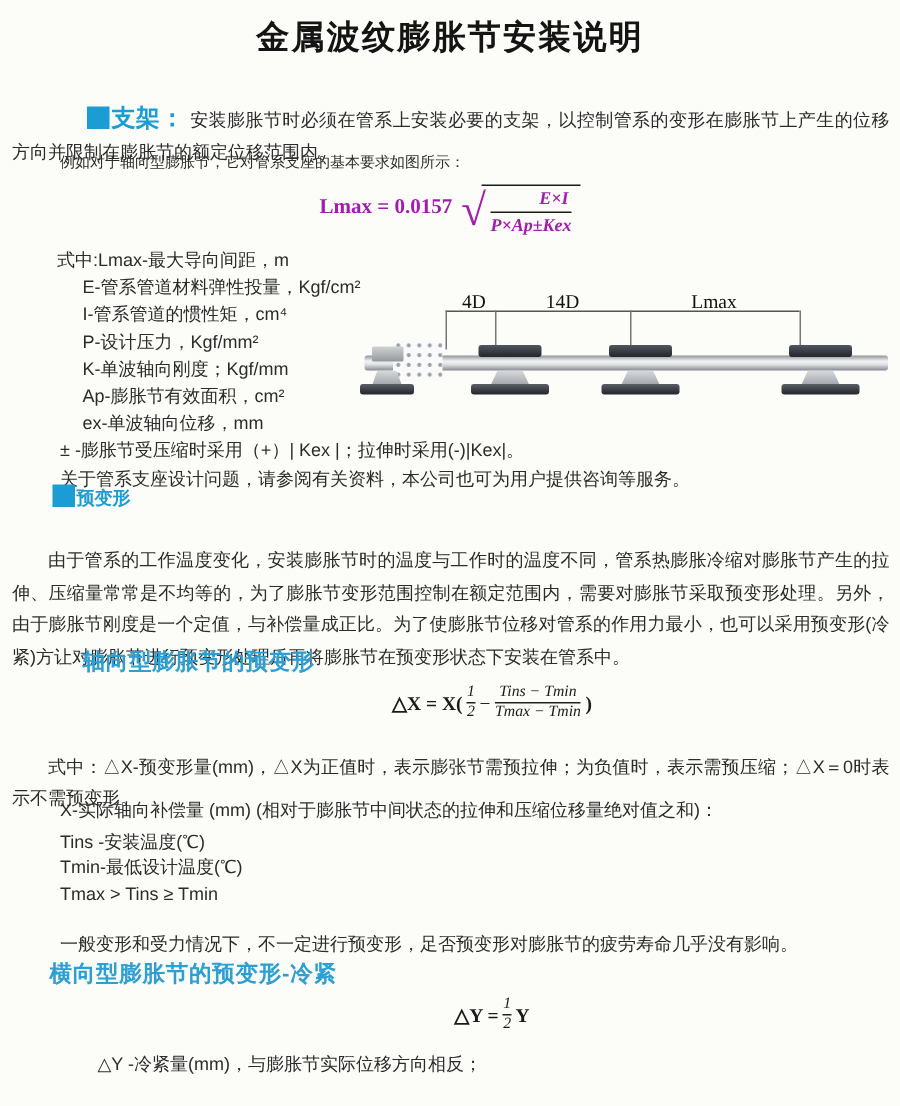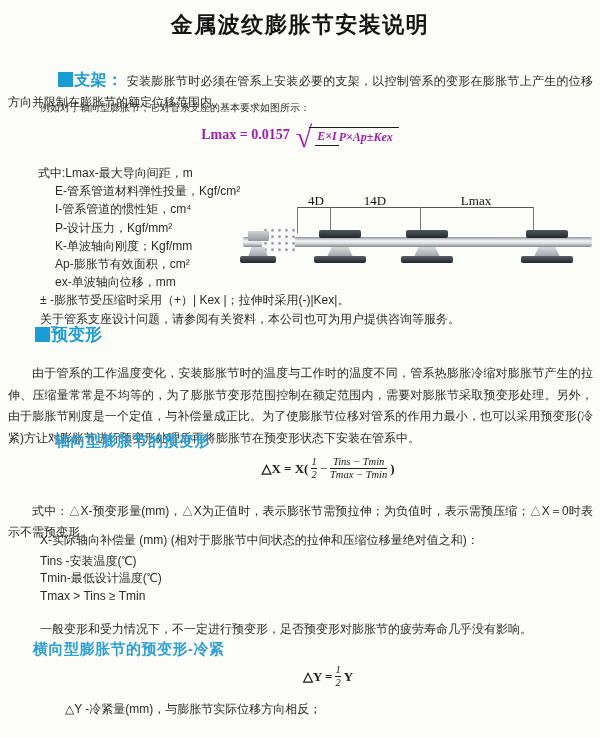--- a/index.html
+++ b/index.html
@@ -8,31 +8,31 @@
     width:600px;height:737px;position:relative;overflow:hidden;
     background:#fcfcf9;color:var(--ink);
     font-family:"Liberation Sans",sans-serif;
   }
   .abs{position:absolute;}
   
   #title{top:10px;left:0;width:100%;text-align:center;font-size:22px;font-weight:bold;color:#141414;letter-spacing:1.5px;}
   
   .sec-marker{display:inline-block;width:15px;height:15px;background:var(--accent);vertical-align:-2px;margin-right:1px;}
   .sec-head{color:var(--accent);font-weight:bold;font-size:16px;}
-  .sec-head-lg{color:var(--accent);font-weight:bold;font-size:17px;}
+  .sec-head-lg{color:var(--accent);font-weight:bold;font-size:12px;}
   .sub-head{color:#2d9fd2;font-weight:bold;font-size:15px;letter-spacing:0.5px;}
   
   .body-txt{font-size:12px;line-height:21px;}
   #intro{top:57px;left:8px;width:585px;text-align:justify;text-indent:50px;}
   #example{top:101px;left:40px;font-size:10px;}
   
   #formula1{top:120px;left:0;width:100%;display:flex;justify-content:center;align-items:center;
     font-family:"Liberation Serif",serif;font-weight:bold;font-size:14px;color:#a21caf;}
   .radical{font-size:30px;font-weight:normal;line-height:26px;margin:4px -3px 0 6px;}
-  .radicand{display:inline-flex;flex-direction:row;text-align:right;border-top:1.5px solid #1a1a1a;
+  .radicand{display:inline-flex;flex-direction:column;text-align:right;border-top:1.5px solid #1a1a1a;
     font-size:12px;font-style:italic;padding:1px 6px 0 6px;margin-top:3px;}
   .radicand .num{border-bottom:1px solid #1a1a1a;padding:0 2px 1px;}
   .radicand .den{padding-top:1px;}
   
   #defs{top:164px;left:38px;font-size:12px;line-height:18.2px;}
   #defs .indent{margin-left:17px;}
   #defs .flush{margin-left:2px;}
   
   #diagram{left:243px;top:193px;width:352px;height:92px;}
   .dim-line{position:absolute;left:54px;top:14px;width:236px;border-top:1px solid #555;}

